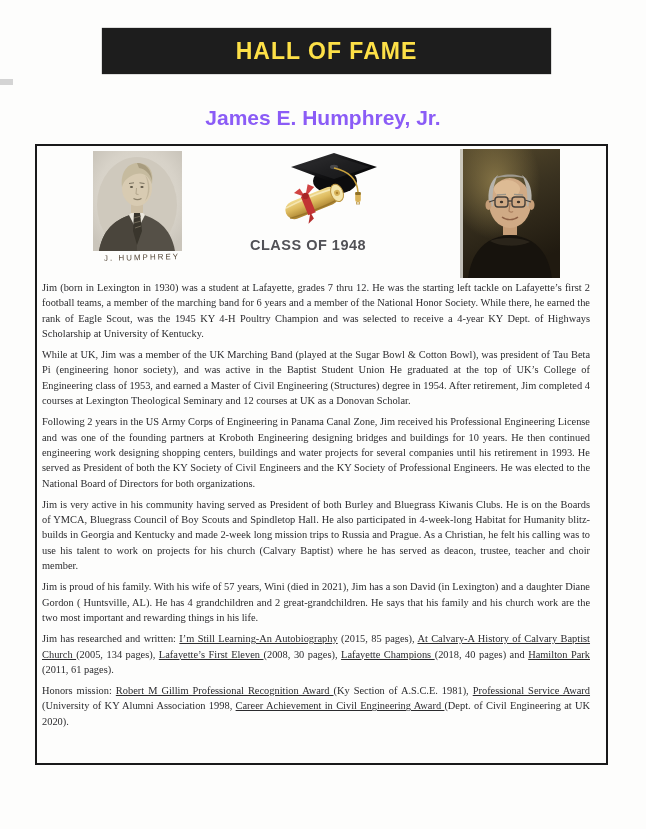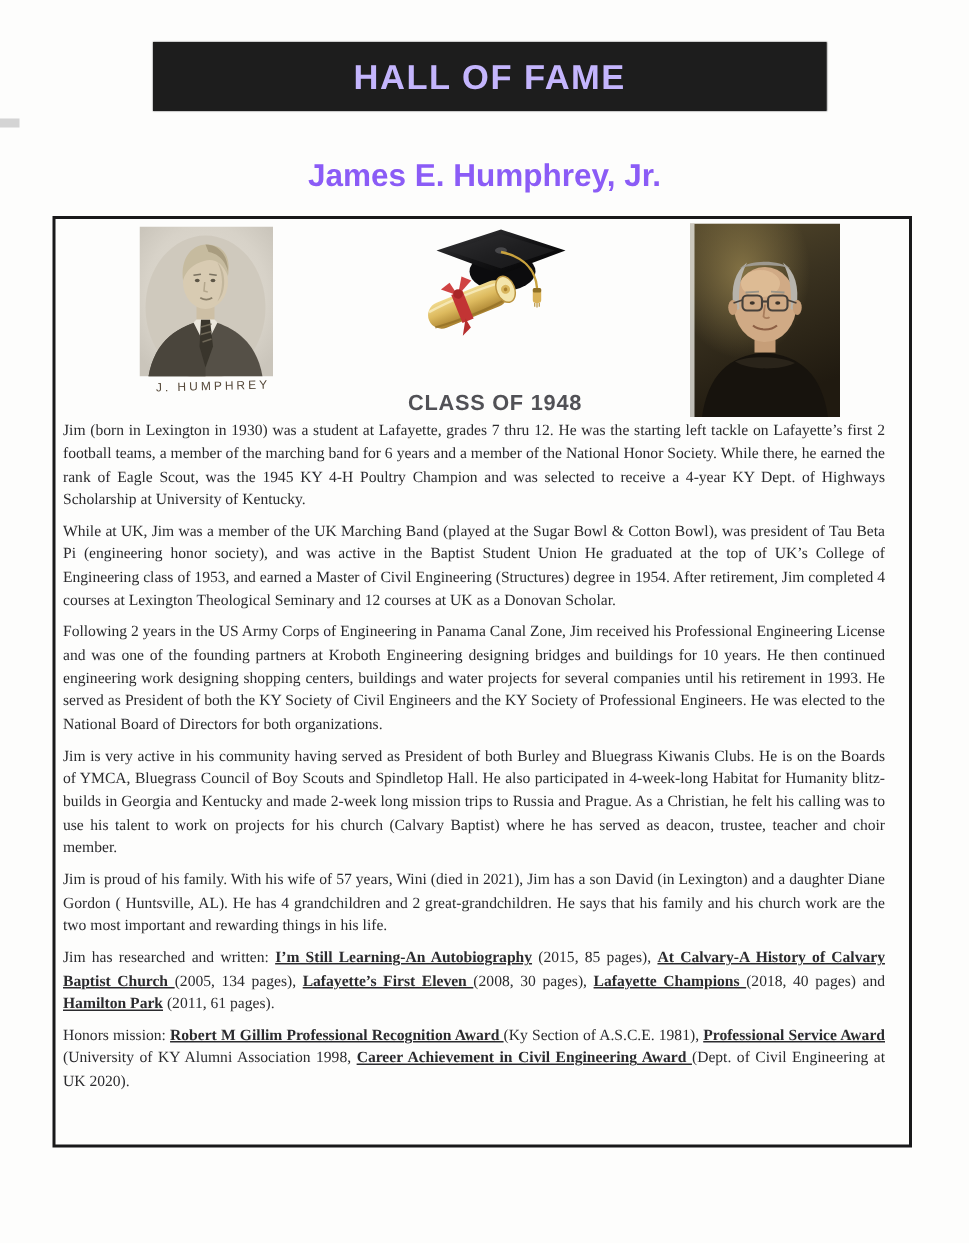--- a/index.html
+++ b/index.html
@@ -1,41 +1,41 @@
 <!DOCTYPE html>
 <html><head>
 <meta charset="utf-8">
 <style>
   html,body{margin:0;padding:0;background:#ffffff;}
   .page{position:relative;width:646px;height:829px;background:#fdfdfc;overflow:hidden;
         font-family:"Liberation Serif",serif;}
   .banner{position:absolute;left:102px;top:28px;width:449px;height:46px;background:#1d1d1d;
           display:flex;align-items:center;justify-content:center;box-shadow:0 0 1px #444;}
-  .banner span{color:#c4b5fd;font-family:"Liberation Sans",sans-serif;font-weight:bold;
+  .banner span{color:#fde047;font-family:"Liberation Sans",sans-serif;font-weight:bold;
                font-size:23px;letter-spacing:1px;}
   .subtitle{position:absolute;left:0;top:89px;width:646px;text-align:center;
             font-family:"Liberation Sans",sans-serif;font-weight:bold;font-size:14px;color:#3f3f43;}
   .name{position:absolute;left:0;top:106px;width:646px;text-align:center;
         font-family:"Liberation Sans",sans-serif;font-weight:bold;font-size:21px;color:#8b5cf6;}
   .artifact{position:absolute;left:0;top:79px;width:13px;height:6px;background:#d4d4d4;}
   .bio-box{position:absolute;left:35px;top:144px;width:569px;height:617px;
            border:2px solid #19191a;background:#fdfdfc;overflow:hidden;}
   .photo-young{position:absolute;left:56px;top:5px;width:89px;height:100px;}
   .signature{position:absolute;left:57px;top:107px;width:96px;text-align:center;
              font-family:"Liberation Sans",sans-serif;font-size:8px;letter-spacing:2px;
              color:#56493a;transform:rotate(-1.5deg);}
   .clipart{position:absolute;left:245px;top:5px;width:100px;height:74px;}
-  .class-label{position:absolute;left:213px;top:91px;width:160px;text-align:center;
+  .class-label{position:absolute;left:213px;top:91px;width:160px;
                font-family:"Liberation Sans",sans-serif;font-weight:bold;font-size:14.5px;
-               letter-spacing:0.5px;color:#515156;margin-top:24px;}
+               letter-spacing:0.5px;color:#515156;}
   .photo-old{position:absolute;left:423px;top:3px;width:100px;height:129px;}
   .paragraphs{position:absolute;left:5px;top:134px;width:560px;}
   .paragraphs p{margin:0 12px 6px 0;font-size:10.4px;line-height:15.3px;text-align:justify;
                 color:#2b2b2e;}
-  .u{text-decoration:underline;font-weight:bold;}
+  .u{text-decoration:underline;}
   svg{display:block;width:100%;height:100%;}
 </style>
 </head>
 <body>
 
 <div class="page">
 
   <div class="banner">
     <span>HALL OF FAME</span>
   </div>

